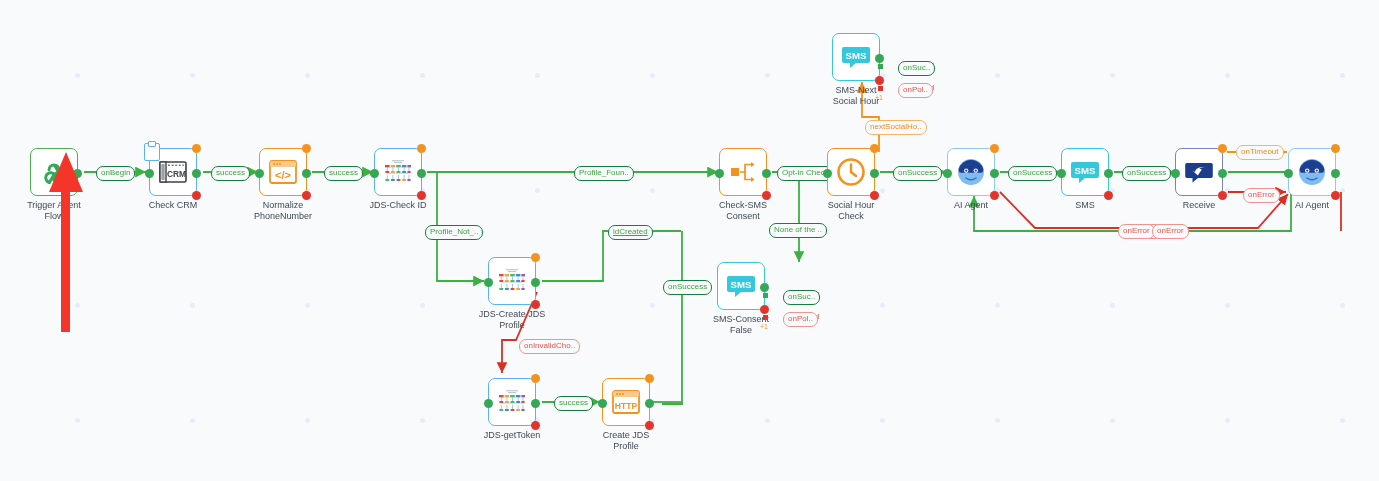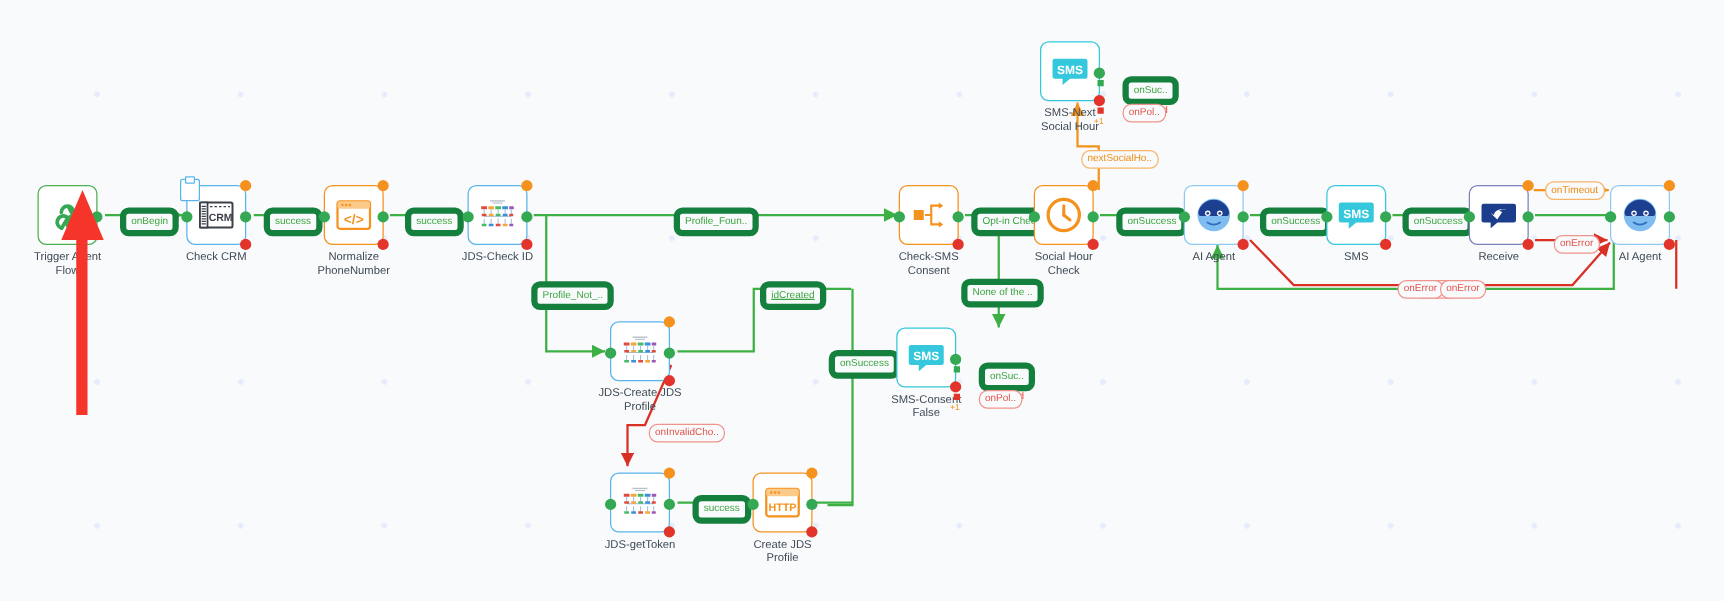--- a/index.html
+++ b/index.html
@@ -32,21 +32,21 @@
   
   .port{position:absolute;width:9px;height:9px;border-radius:50%;}
   .port.in{background:#34a853;left:-5px;top:19.5px;}
   .port.out{background:#34a853;right:-5px;top:19.5px;}
   .port.err{background:#e2342b;right:-5px;bottom:-5px;}
   .port.top{background:#f5921e;right:-5px;top:-5px;}
 
   
   .pill{position:absolute;font-size:8px;line-height:10px;padding:1px 4px 1.5px 4px;
         border-radius:7px;background:#f8fafc;white-space:nowrap;}
-  .pill.g{color:#3da53f;border:5px solid #15803d;}
+  .pill.g{color:#3da53f;border:1px solid #15803d;}
   .pill.o{color:#ef8b13;border:1px solid #f6b469;}
   .pill.r{color:#e2554c;border:1px solid #ef948c;}
 
   .endlbl{position:absolute;font-size:8px;color:#3da53f;white-space:nowrap;padding-left:36px;}
   .endlbl.r{color:#e2554c;}
   .endsq{position:absolute;width:5px;height:5px;}
   .endsq.g{background:#34a853;}
   .endsq.r{background:#e2342b;}
   .plus1{position:absolute;font-size:7px;color:#f5921e;}
 
@@ -123,21 +123,21 @@
 
       <path d="M1341,192 V231" stroke="#d93025"></path>
 
       <path d="M537,292 L516,340 H502 V373" stroke="#d93025" marker-end="url(#ar)"></path>
     </g>
   </svg>
 
   <div class="pill g" style="left:96px;top:166px;">onBegin</div>
   <div class="pill g" style="left:211px;top:166px;">success</div>
   <div class="pill g" style="left:324px;top:166px;">success</div>
-  <div class="pill g" style="left:539px;top:166px;">Profile_Foun..</div>
+  <div class="pill g" style="left:574px;top:166px;">Profile_Foun..</div>
   <div class="pill g" style="left:425px;top:225px;">Profile_Not_..</div>
   <div class="pill g" style="left:608px;top:225px;text-decoration:underline;">idCreated</div>
   <div class="pill g" style="left:663px;top:280px;">onSuccess</div>
   <div class="pill g" style="left:777px;top:166px;">Opt-in Check</div>
   <div class="pill g" style="left:769px;top:223px;">None of the ..</div>
   <div class="pill o" style="left:865px;top:120px;">nextSocialHo..</div>
   <div class="pill g" style="left:893px;top:166px;">onSuccess</div>
   <div class="pill g" style="left:1008px;top:166px;">onSuccess</div>
   <div class="pill g" style="left:1122px;top:166px;">onSuccess</div>
   <div class="pill o" style="left:1236px;top:145px;">onTimeout</div>

